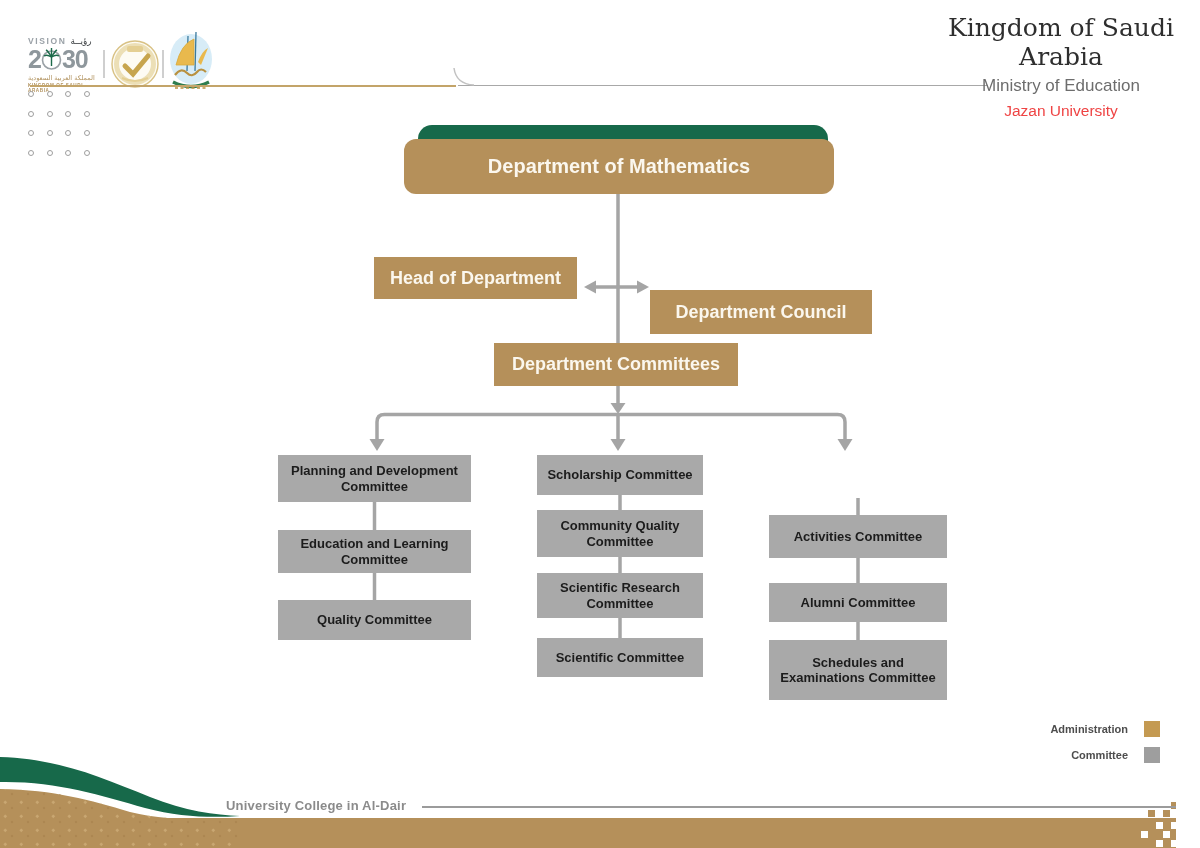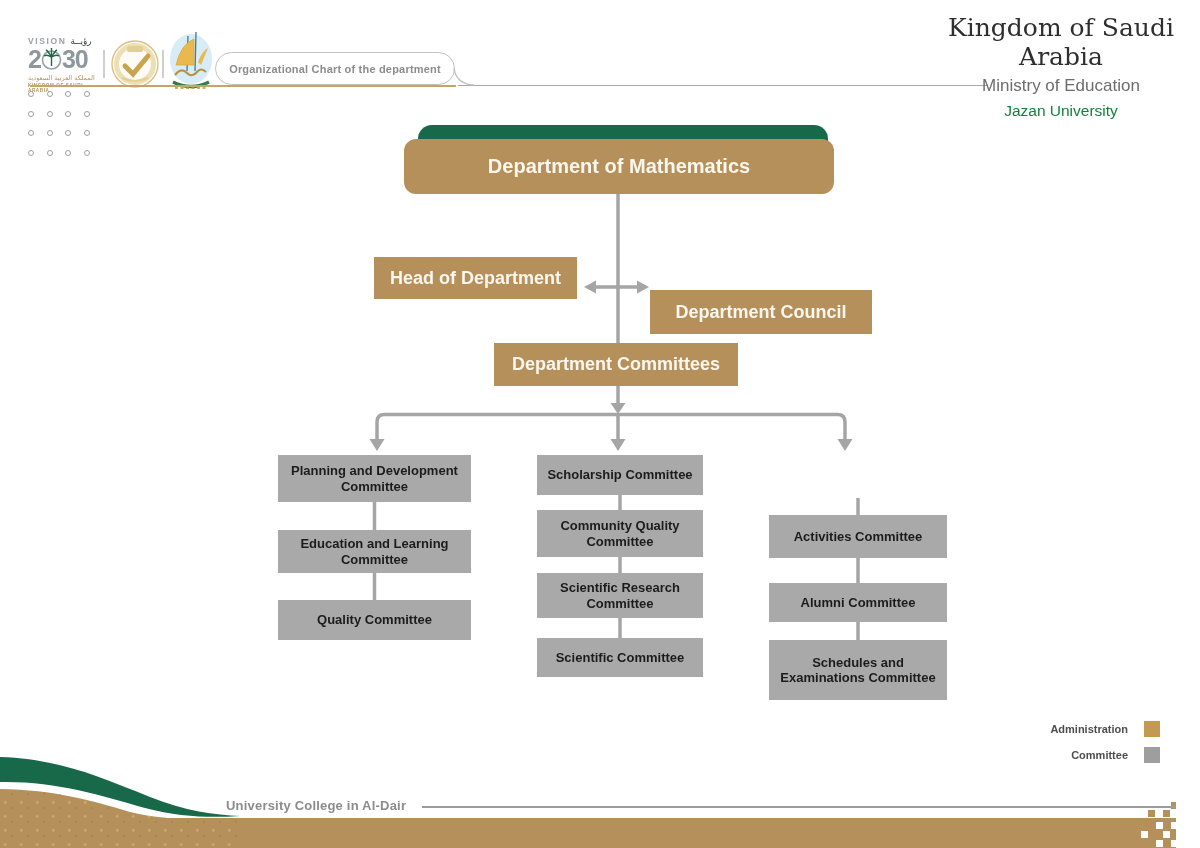--- a/index.html
+++ b/index.html
@@ -29,21 +29,21 @@
     border:1.5px solid #c2c2c2; border-radius:17px; background:#ffffff;
     display:flex; align-items:center; justify-content:center;
     font-size:11px; font-weight:bold; color:#8c8c8c; letter-spacing:0.2px;
   }
   .hline-tan  { left:30px;  top:84.5px; width:426px; height:2px;   background:#c3a469; }
   .hline-gray { left:458px; top:84.5px; width:530px; height:1.4px; background:#a8a8a8; }
 
   .titles { left:930px; top:13px; width:262px; text-align:center; }
   .t-kingdom  { font-family:"DejaVu Serif", serif; font-size:25px; color:#2e2e2e; }
   .t-ministry { font-size:17px; color:#6d6d6d; margin-top:5px; }
-  .t-univ     { font-size:15.5px; color:#15803d; margin-top:6px; }
+  .t-univ     { font-size:15.5px; color:#ef4444; margin-top:6px; }
 
   .dots { left:28px; top:91px; width:78px; display:flex; flex-wrap:wrap; }
   .dot { width:6px; height:6px; border:1.4px solid #9f9f9f; border-radius:50%;
          margin:0 12.5px 13.5px 0; }
 
   
   .box {
     position:absolute; display:flex; align-items:center; justify-content:center;
     text-align:center; font-weight:bold;
   }
@@ -114,23 +114,20 @@
     <ellipse cx="24" cy="29" rx="21" ry="25" fill="#d7ecf7"></ellipse>
     <path d="M21,6 L20,41" stroke="#3a7a9e" stroke-width="1.3" fill="none"></path>
     <path d="M29,2 L28,41" stroke="#3a7a9e" stroke-width="1.3" fill="none"></path>
     <path d="M9,35 Q14,14 27,9 L27,35 Z" fill="#e9b94d" stroke="#d8a93c" stroke-width="0.8"></path>
     <path d="M31,32 Q35,21 41,18 L34,35 Z" fill="#e9b94d"></path>
     <path d="M8,45 q6,-8 12,-2 q5,5 10,-1 q4,-5 9,0" fill="none" stroke="#b99140" stroke-width="2.2"></path>
     <path d="M6,52 q18,9 36,0" fill="none" stroke="#2f7d4f" stroke-width="3.4"></path>
     <path d="M8,58 h32" stroke="#b99140" stroke-width="1.6" stroke-dasharray="3 2.5"></path>
   </svg>
 
-  <div class="abs tab">
-    <span>Organizational Chart of the department</span>
-  </div>
   <div class="abs hline-tan"></div>
   <div class="abs hline-gray"></div>
 
   <div class="abs titles">
     <div class="t-kingdom">Kingdom of Saudi Arabia</div>
     <div class="t-ministry">Ministry of Education</div>
     <div class="t-univ">Jazan University</div>
   </div>
 
   <div class="abs dots">

